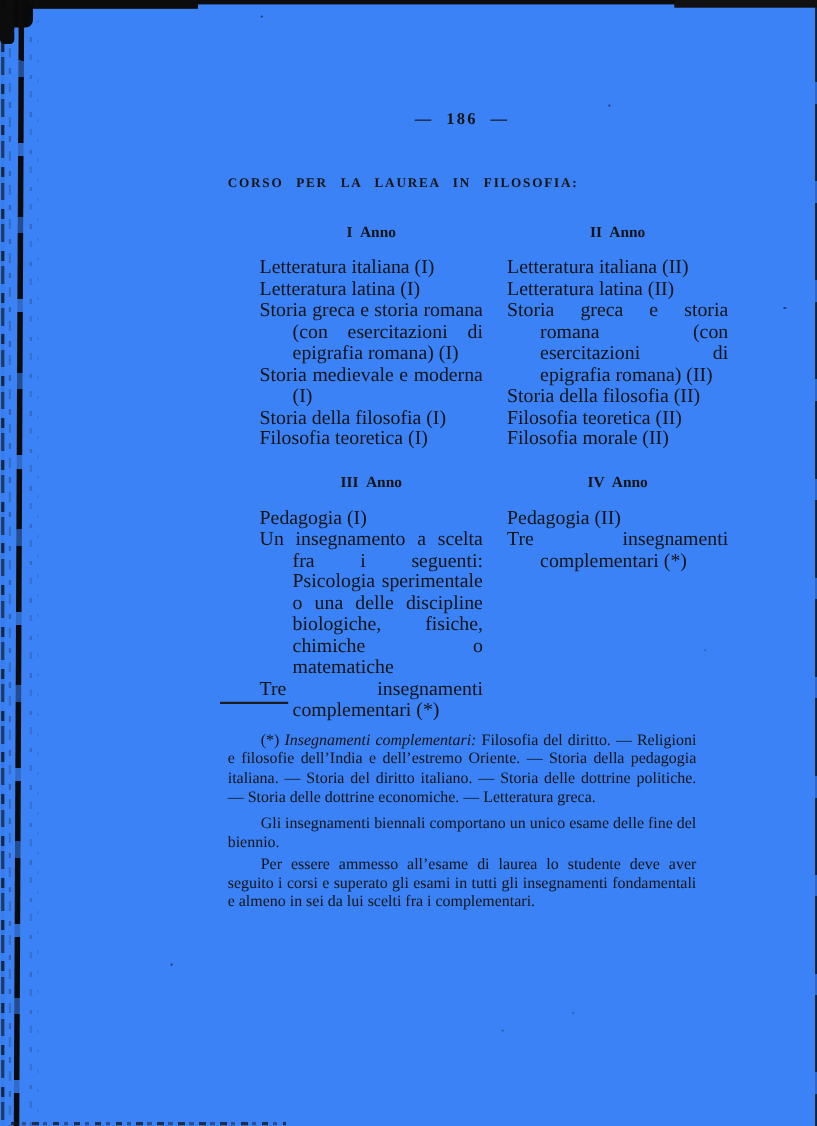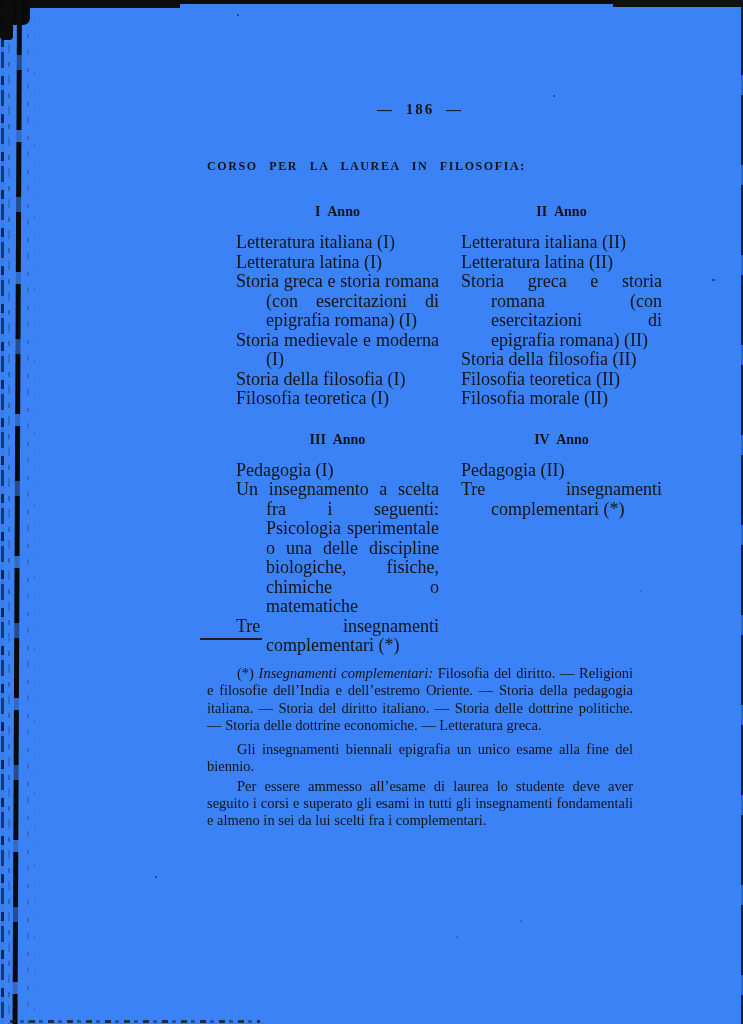--- a/index.html
+++ b/index.html
@@ -208,20 +208,20 @@
     </div>
   </div>
 
   <div class="footnote-rule"></div>
 
   <div class="content">
     <div class="bottom-text">
 
       <p class="footnote"><span>(*)</span> <i>Insegnamenti complementari:</i> <span>Filosofia del diritto. — Religioni e filosofie dell’India e dell’estremo Oriente. — Storia della pedagogia italiana. — Storia del diritto italiano. — Storia delle dottrine politiche. — Storia delle dottrine economiche. — Letteratura greca.</span></p>
 
-      <p class="body-para">Gli insegnamenti biennali epigrafia un unico esame alla fine del biennio.</p>
+      <p class="body-para">Gli insegnamenti biennali comportano un unico esame delle fine del biennio.</p>
 
       <p class="body-para">Per essere ammesso all’esame di laurea lo studente deve aver seguito i corsi e superato gli esami in tutti gli insegnamenti fondamentali e almeno in sei da lui scelti fra i complementari.</p>
 
     </div>
   </div>
 
 </div>
 
 </body></html>

